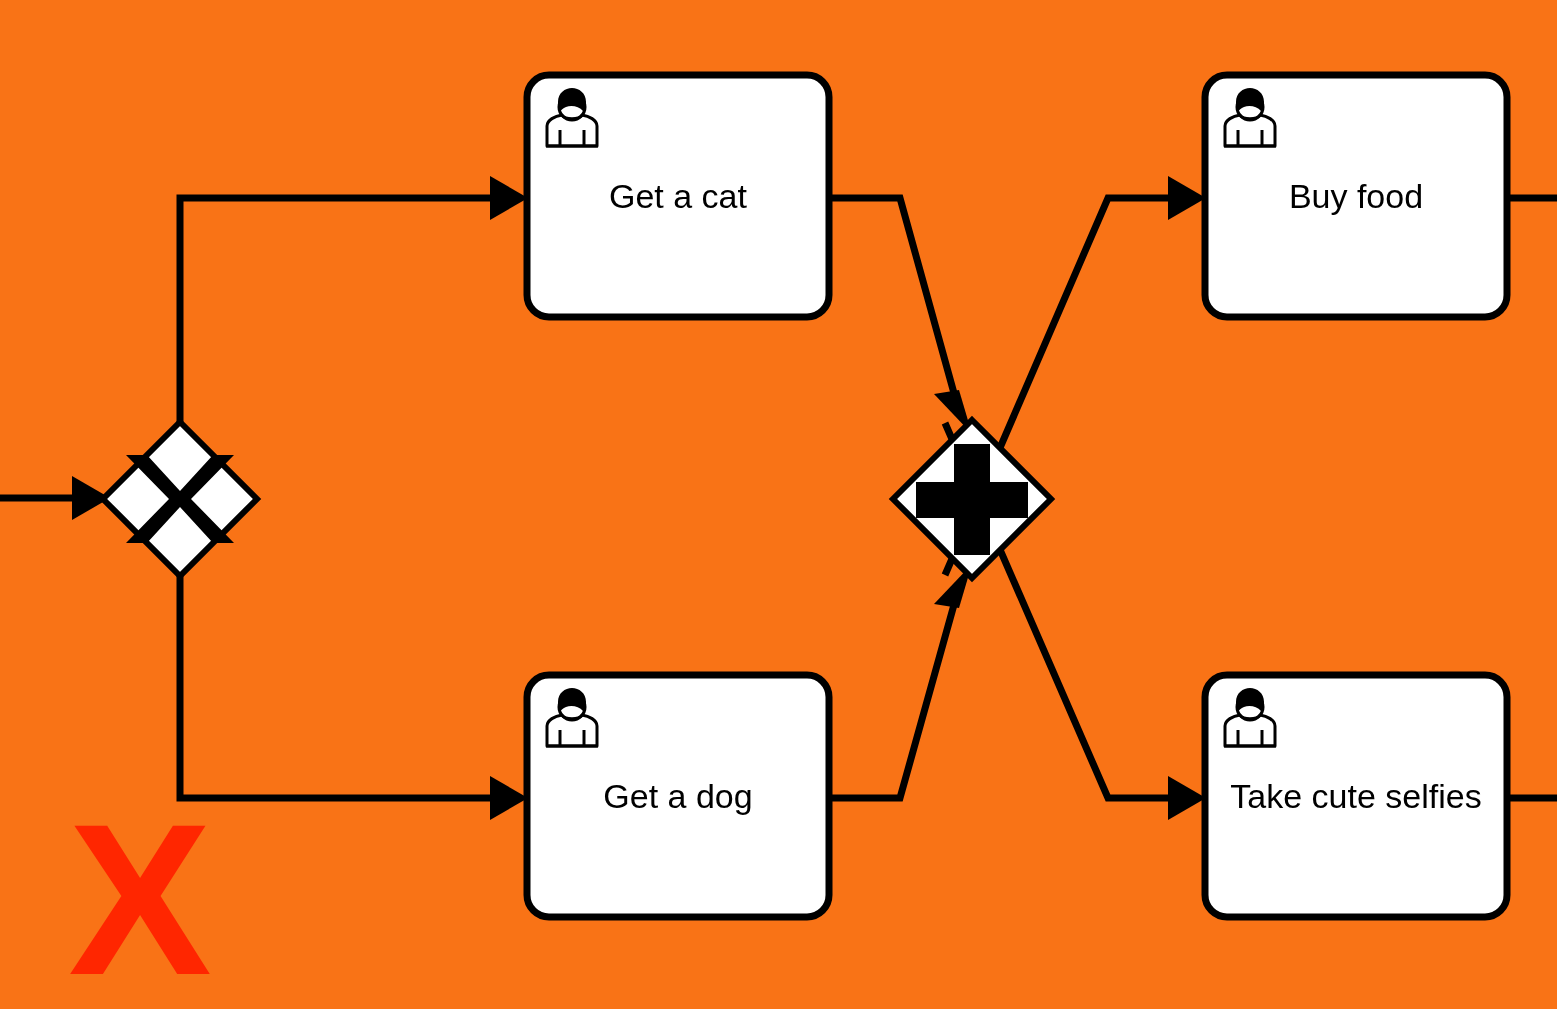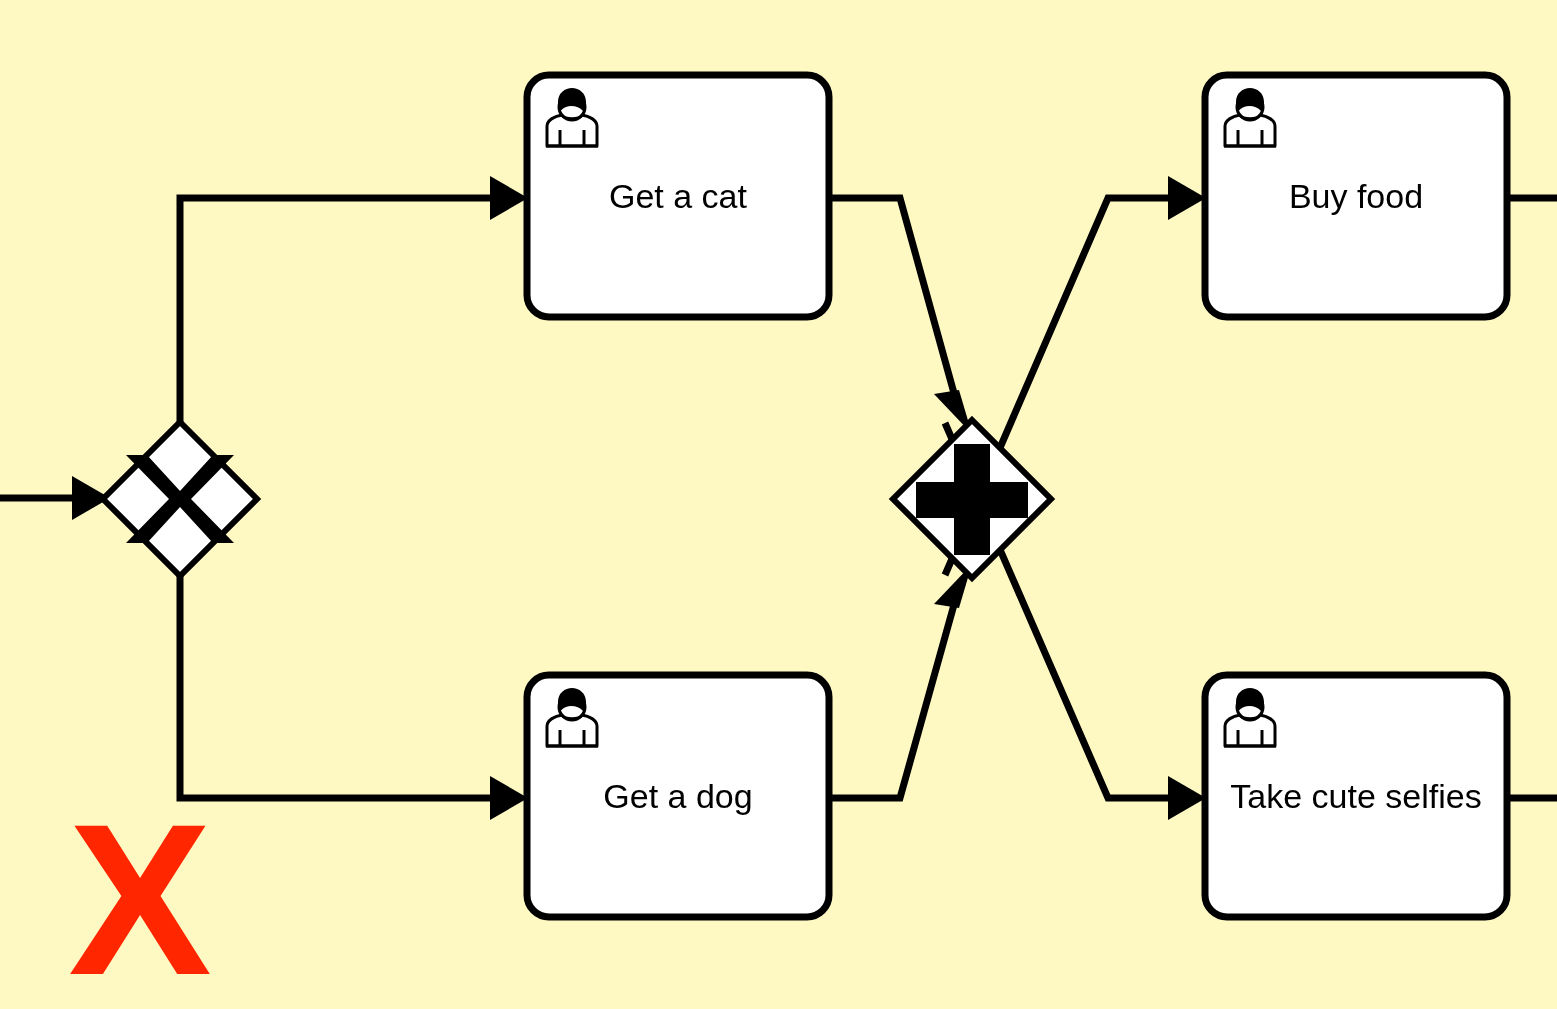--- a/index.html
+++ b/index.html
@@ -8,21 +8,21 @@
     padding: 0;
     background: #ffffff;
   }
   body {
     font-family: "Liberation Sans", sans-serif;
   }
   #canvas {
     position: relative;
     width: 1557px;
     height: 1009px;
-    background: #fef9c3;
+    background: #f97316;
     overflow: hidden;
   }
   #diagram-svg {
     position: absolute;
     top: 0;
     left: 0;
     width: 1557px;
     height: 1009px;
     display: block;
   }

